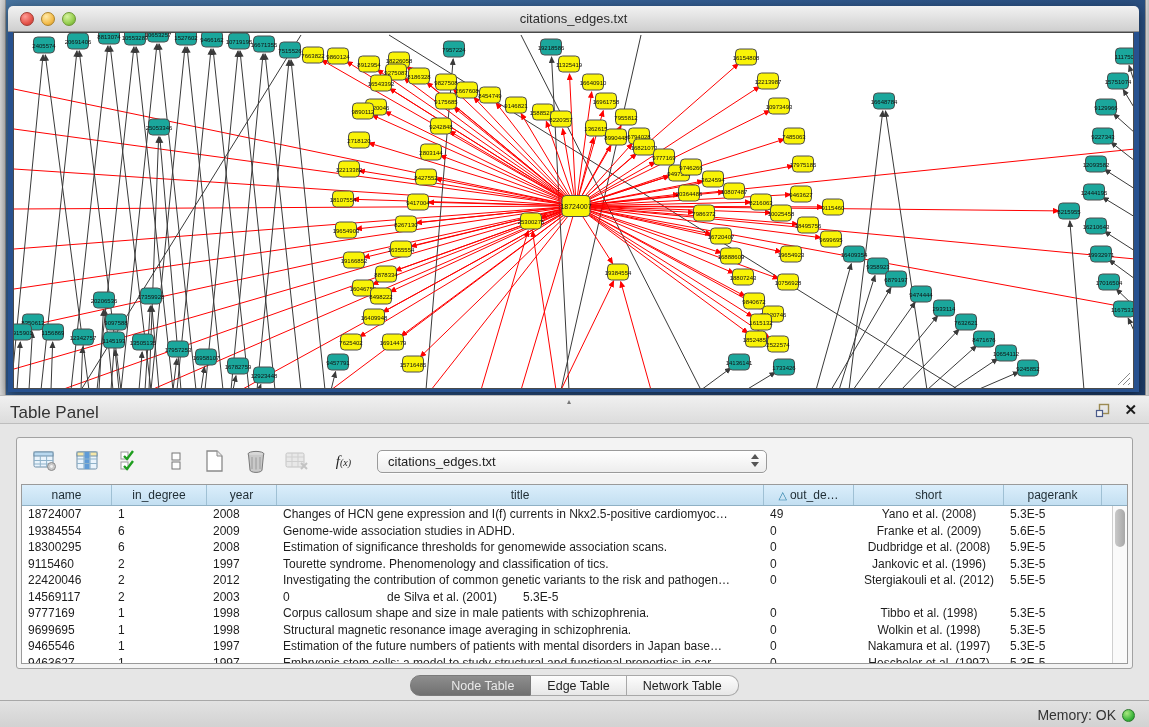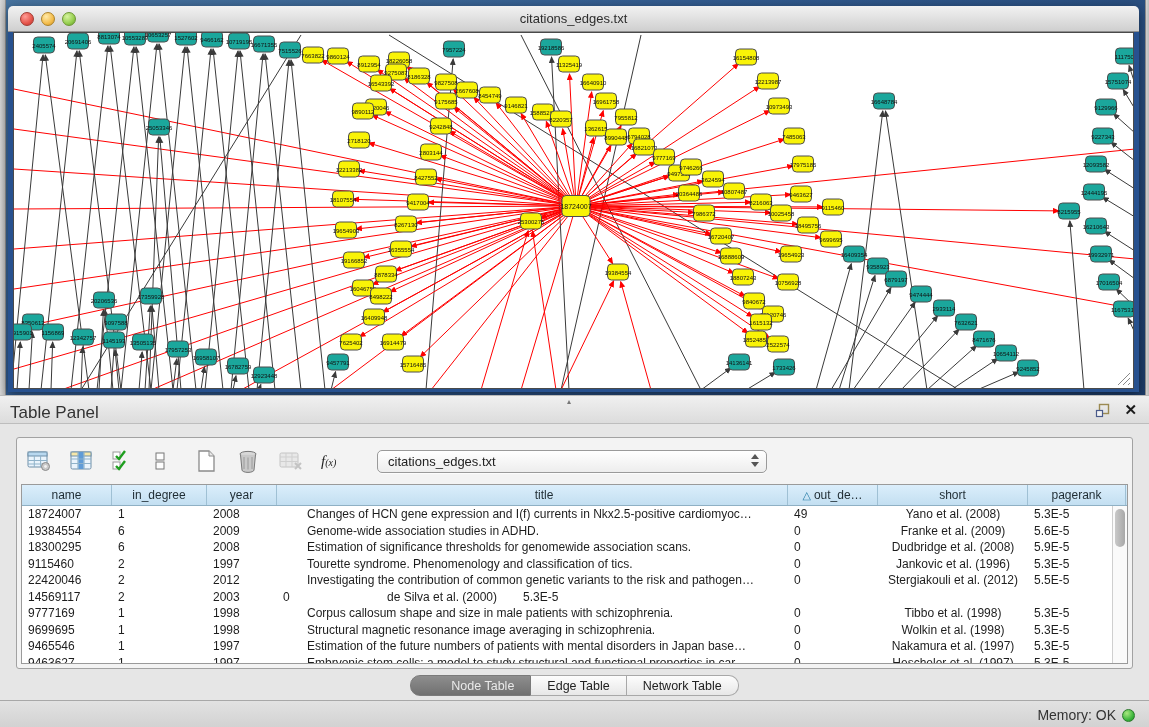--- a/index.html
+++ b/index.html
@@ -38,21 +38,21 @@
     background:linear-gradient(#f0f0f0,#dcdcdc);
     border-top:1px solid #b9b9b9; border-bottom:1px solid #bdbdbd; }
   .panel-header .ph-title { position:absolute; left:10px; top:7px; font-size:17px; color:#333; }
   .ph-collapse { position:absolute; left:567px; top:1px; font-size:8px; color:#777; }
   .ph-icons { position:absolute; right:12px; top:5px; display:flex; gap:14px; align-items:center; }
   .close-x { font-size:15px; font-weight:bold; color:#1b1b1b; line-height:18px; cursor:default; }
 
   .inner-box { position:absolute; left:16px; top:42px; width:1117px; height:232px;
     background:#f3f3f3; border:1px solid #a2a2a2; border-radius:3px; }
   .toolbar { position:relative; height:46px; display:flex; align-items:center; padding-left:10px; gap:12px; }
-  .tb-btn { width:30px; height:28px; display:flex; align-items:center; justify-content:flex-start; }
+  .tb-btn { width:30px; height:28px; display:flex; align-items:center; justify-content:flex-end; }
   .tb-btn svg { display:block; }
   .fx { font-family:"Liberation Serif", serif; font-style:italic; font-size:15px; color:#222; }
   .fx small { font-size:10px; }
   .combo { position:relative; margin-left:14px; width:390px; height:23px;
     background:linear-gradient(#ffffff,#ededed); border:1px solid #9a9a9a; border-radius:5px;
     font-size:13px; color:#222; line-height:21px; padding-left:10px;
     box-shadow:0 1px 1px rgba(255,255,255,.8); }
   .combo .steppers { position:absolute; right:7px; top:3px; }
   .combo .steppers div { width:0; height:0; border-left:4px solid transparent; border-right:4px solid transparent; }
   .combo .up { border-bottom:5px solid #555; margin-bottom:3px; }
@@ -62,21 +62,21 @@
     background:#15803d; border:1px solid #9a9a9a; display:flex; flex-direction:column; }
   .thead { display:flex; height:21px; background:linear-gradient(#dbeefb,#c3dff1);
     border-bottom:1px solid #8fb0c4; flex:none; }
   .th { font-size:12px; color:#1f2c33; text-align:center; line-height:20px;
     border-right:1px solid #9fc0d4; overflow:hidden; white-space:nowrap; }
   .th .sort { color:#2a7fa8; font-size:11px; margin-right:3px; }
   .tbody { flex:1; overflow:hidden; position:relative; }
   .tr { display:flex; height:16.5px; background:#fff; }
   .td { font-size:12px; color:#1d1d1d; line-height:16px; padding:0 6px;
     overflow:hidden; white-space:nowrap; }
-  .c0{width:90px;} .c1{width:95px;} .c2{width:70px;} .c3{width:487px;margin-left:24px;}
+  .c0{width:90px;} .c1{width:95px;} .c2{width:70px;} .c3{width:487px;}
   .c4{width:90px;} .c5{width:150px; text-align:center;} .c6{width:98px;}
   .scrollbar { position:absolute; right:0; top:0; bottom:0; width:15px;
     background:#fafafa; border-left:1px solid #cfcfcf; }
   .thumb { position:absolute; left:2px; top:3px; width:10px; height:38px;
     background:linear-gradient(90deg,#c9c9c9,#a8a8a8); border-radius:6px; }
 
   .tabs { position:absolute; left:0; right:0; top:280px; display:flex; justify-content:center; }
   .tab { height:21px; line-height:20px; font-size:12.5px; padding:0 16px;
     background:linear-gradient(#fdfdfd,#e7e7e7); border:1px solid #a8a8a8;
     border-left:none; color:#222; }
@@ -667,21 +667,21 @@
             <div class="td c3">Investigating the contribution of common genetic variants to the risk and pathogen…</div>
             <div class="td c4">0</div>
             <div class="td c5">Stergiakouli et al. (2012)</div>
             <div class="td c6">5.5E-5</div>
           </div>
           <div class="tr">
             <div class="td c0">14569117</div>
             <div class="td c1">2</div>
             <div class="td c2">2003</div>
             <div class="td c4">0</div>
-            <div class="td c5">de Silva et al. (2000)</div>
+            <div class="td c5">de Silva et al. (2001)</div>
             <div class="td c6">5.3E-5</div>
           </div>
           <div class="tr">
             <div class="td c0">9777169</div>
             <div class="td c1">1</div>
             <div class="td c2">1998</div>
             <div class="td c3">Corpus callosum shape and size in male patients with schizophrenia.</div>
             <div class="td c4">0</div>
             <div class="td c5">Tibbo et al. (1998)</div>
             <div class="td c6">5.3E-5</div>

